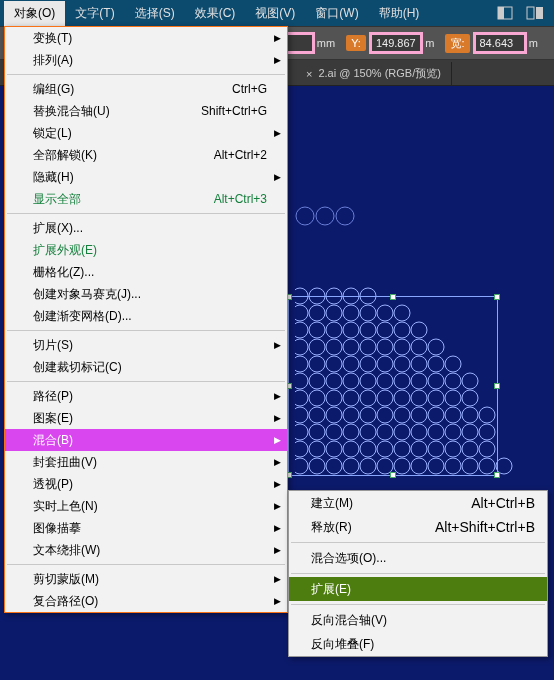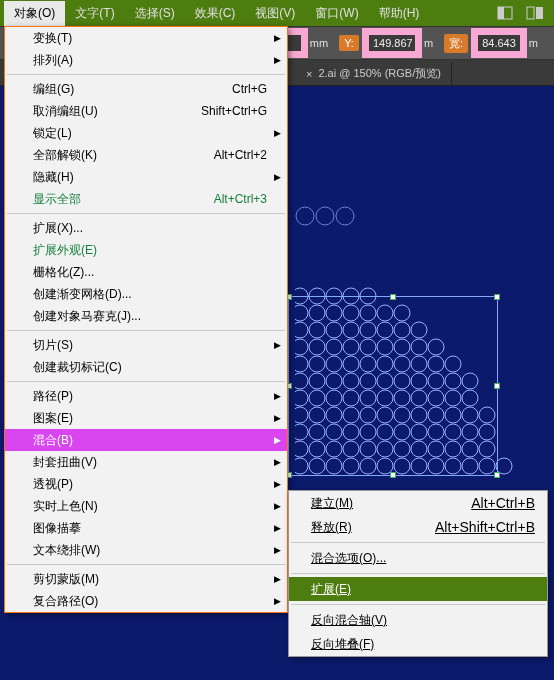--- a/index.html
+++ b/index.html
@@ -1,45 +1,45 @@
 <!DOCTYPE html>
 <html><head>
 <meta charset="utf-8">
 <style>
 * { margin: 0; padding: 0; box-sizing: border-box; font-family: "Microsoft YaHei", sans-serif; }
 body { background: #4a4a4a; width: 554px; height: 680px; overflow: hidden; position: relative; }
 
-.menubar { background: #4d7c0f; height: 26px; display: flex; align-items: center; padding: 0 4px; color: #e0e0e0; font-size: 12px; }
+.menubar { background: #0c4a6e; height: 26px; display: flex; align-items: center; padding: 0 4px; color: #e0e0e0; font-size: 12px; }
 .menubar .menu-item { padding: 4px 10px; cursor: default; }
 .menubar .menu-item.active { background: #e9e9e9; color: #000; }
 .menubar .spacer { flex: 1; }
 .menubar .icon-btn { width: 24px; height: 20px; margin: 0 3px; display: flex; align-items: center; justify-content: center; }
 
 .toolbar { background: #535353; height: 34px; display: flex; align-items: center; padding: 0 8px; color: #e0e0e0; font-size: 11px; border-top: 1px solid #333; border-bottom: 1px solid #333; position: absolute; top: 26px; left: 0; right: 0; }
-.toolbar .fld { background: #3a3a3a; border: 7px solid #f9a8d4; color: #eee; padding: 2px 4px; width: 60px; font-size: 11px; }
+.toolbar .fld { background: #3a3a3a; border: 3px solid #f9a8d4; color: #eee; padding: 2px 4px; width: 60px; font-size: 11px; }
 .toolbar .unit { margin-left: 2px; margin-right: 8px; }
 .toolbar .orange-btn { background: #d87a2a; color: #fff; padding: 2px 5px; border-radius: 2px; font-size: 11px; margin: 0 3px; }
 
 .tabbar { background: #3a3a3a; height: 26px; display: flex; align-items: flex-end; padding-left: 8px; position: absolute; top: 60px; left: 0; right: 0; border-bottom: 1px solid #222; }
 .tab { background: #3a3a3a; color: #ccc; padding: 4px 10px; font-size: 11px; display: flex; align-items: center; gap: 6px; border-right: 1px solid #222;}
 
 .canvas { position: absolute; top: 86px; left: 0; right: 0; bottom: 0; background: #0c1a6b; }
 .artboard { position: absolute; left: 288px; top: 210px; width: 210px; height: 180px; border: 1px solid #8aa7ff; }
 .handle { position: absolute; width: 6px; height: 6px; background: #fff; border: 1px solid #4a6; }
 
 .dropdown { position: absolute; top: 26px; left: 4px; width: 284px; background: #f2f2f2; border: 1px solid #f97316; box-shadow: 2px 2px 6px rgba(0,0,0,.4); color: #000; font-size: 12px; }
 .dropdown .row { display: flex; align-items: center; height: 22px; padding: 0 20px 0 28px; position: relative; }
 .dropdown .row.disabled { color: #15803d; }
 .dropdown .row.highlight { background: #d946ef; color: #fff; }
 .dropdown .row .shortcut { margin-left: auto; }
 .dropdown .row .arrow { position: absolute; right: 6px; font-size: 9px; }
 .dropdown .sep { height: 1px; background: #c8c8c8; margin: 3px 2px; }
 
 .submenu { position: absolute; top: 490px; left: 288px; width: 260px; background: #f2f2f2; border: 1px solid #999; box-shadow: 2px 2px 6px rgba(0,0,0,.4); color: #000; font-size: 12px; }
-.submenu .row { display: flex; align-items: center; height: 24px; padding: 0 12px 0 22px; text-decoration: underline; }
+.submenu .row { display: flex; align-items: center; height: 24px; padding: 0 12px 0 22px; }
 .submenu .row.disabled { color: #9a9a9a; }
 .submenu .row.highlight { background: #4d7c0f; color: #fff; }
 .submenu .row .shortcut { margin-left: auto; font-size: 14px; }
 .submenu .sep { height: 1px; background: #c8c8c8; margin: 3px 2px; }
 
 svg.circ { position: absolute; }
 </style>
 </head>
 <body>
 
@@ -226,21 +226,21 @@
   <div class="row">
       <span>排列(A)</span>
       <span class="arrow">▶</span>
     </div>
   <div class="sep"></div>
   <div class="row">
       <span>编组(G)</span>
       <span class="shortcut">Ctrl+G</span>
     </div>
   <div class="row">
-      <span>取消编组(U)</span>
+      <span>替换混合轴(U)</span>
       <span class="shortcut">Shift+Ctrl+G</span>
     </div>
   <div class="row">
       <span>锁定(L)</span>
       <span class="arrow">▶</span>
     </div>
   <div class="row">
       <span>全部解锁(K)</span>
       <span class="shortcut">Alt+Ctrl+2</span>
     </div>
@@ -256,24 +256,24 @@
   <div class="row">
       <span>扩展(X)...</span>
     </div>
   <div class="row disabled">
       <span>扩展外观(E)</span>
     </div>
   <div class="row">
       <span>栅格化(Z)...</span>
     </div>
   <div class="row">
+      <span>创建对象马赛克(J)...</span>
+    </div>
+  <div class="row">
       <span>创建渐变网格(D)...</span>
-    </div>
-  <div class="row">
-      <span>创建对象马赛克(J)...</span>
     </div>
   <div class="sep"></div>
   <div class="row">
       <span>切片(S)</span>
       <span class="arrow">▶</span>
     </div>
   <div class="row">
       <span>创建裁切标记(C)</span>
     </div>
   <div class="sep"></div>

